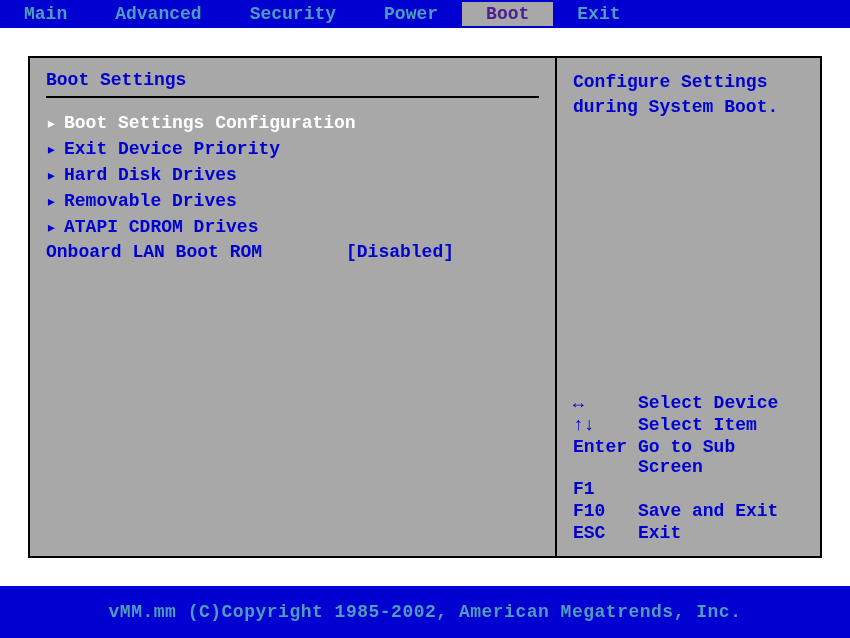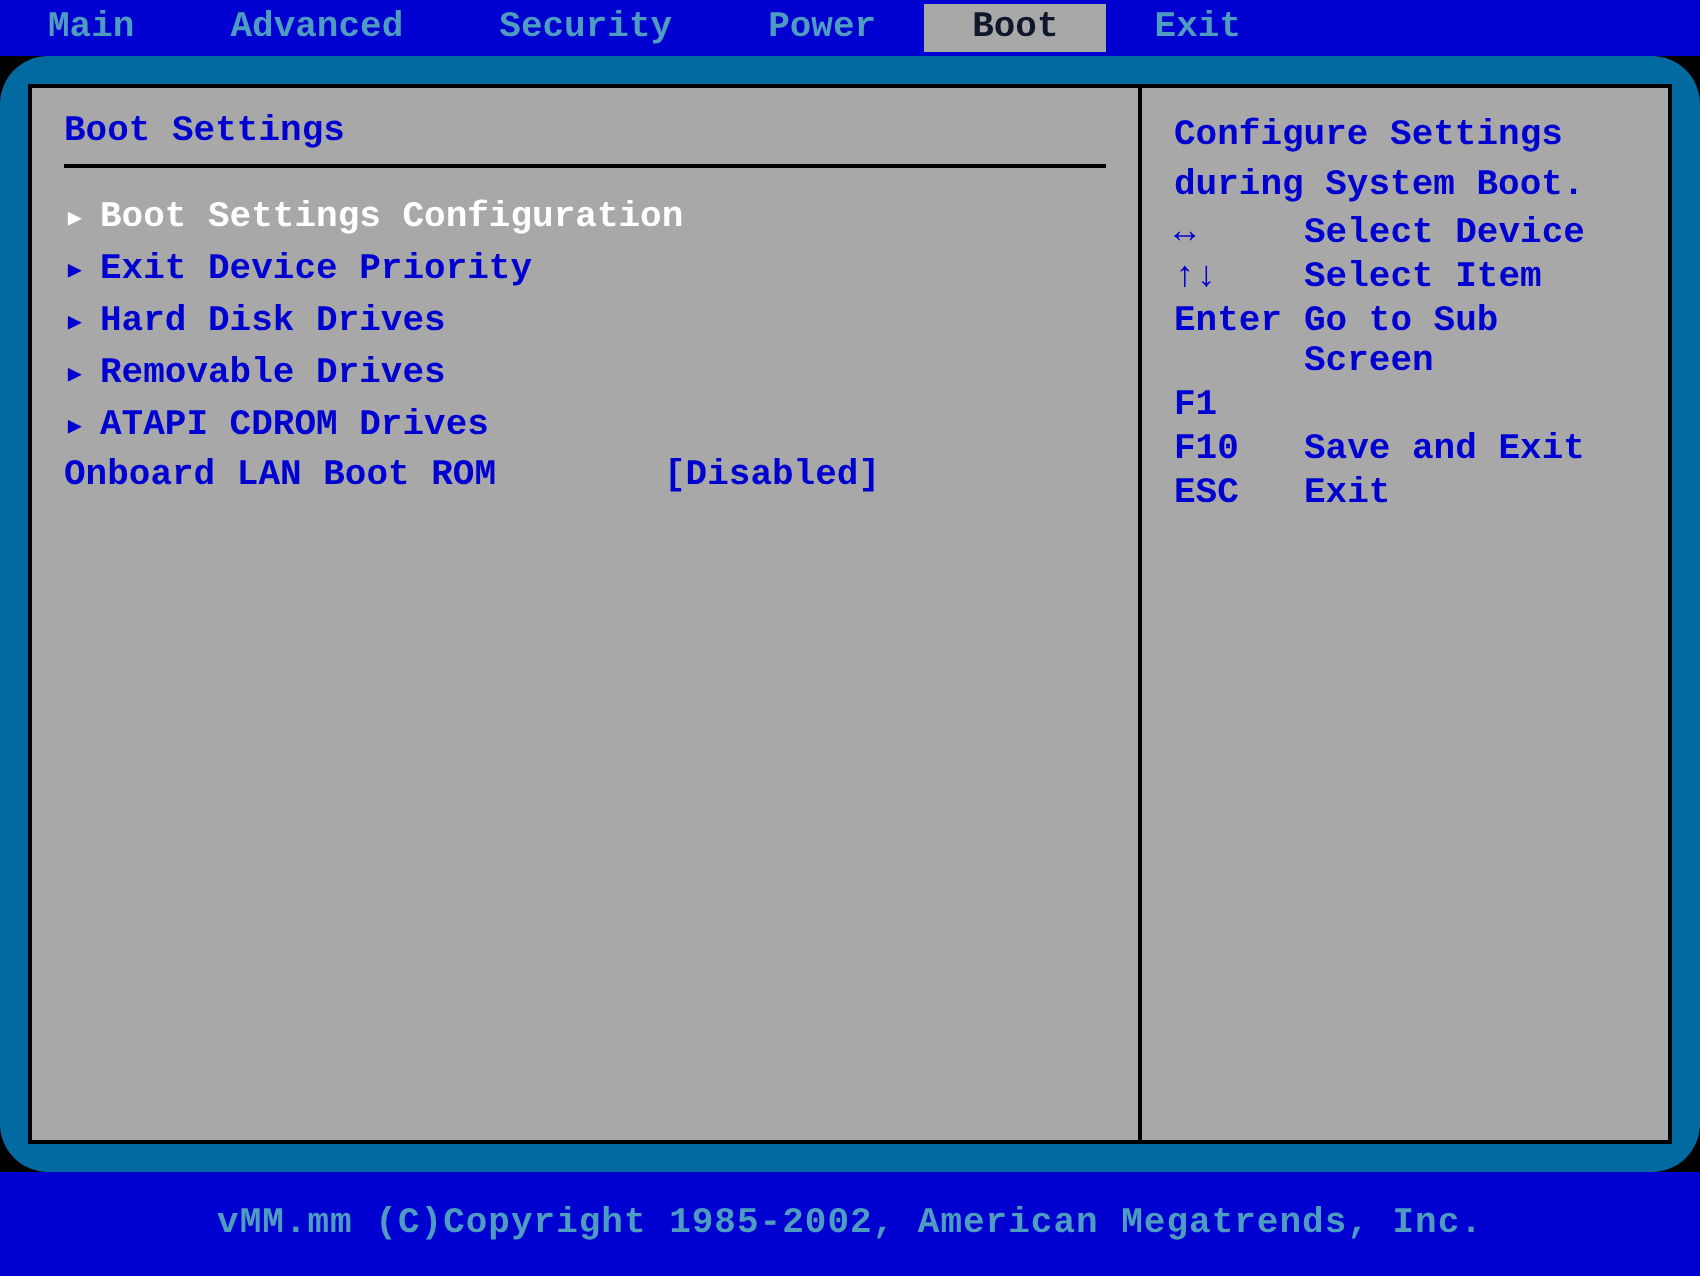--- a/index.html
+++ b/index.html
@@ -35,44 +35,44 @@
       color: #4e9cc0;
       display: flex;
       padding: 2px 0;
     }
     .menu-item {
       padding: 2px 24px;
       cursor: pointer;
     }
     .menu-item.active {
       background: #a8a8a8;
-      color: #0f172a;
+      color: #4c1d95;
     }
     .content-area {
       flex: 1;
-      background: #0369a1;
-      padding: 14px;
+      background: #ffffff;
+      padding: 28px;
       display: flex;
       gap: 0;
-      border-radius: 24px;
     }
     .main-panel {
       flex: 1;
       border: 2px solid #000;
       padding: 12px 16px;
       background: #a8a8a8;
     }
     .side-panel {
       width: 265px;
       border: 2px solid #000;
       border-left: none;
       padding: 12px 16px;
       background: #a8a8a8;
       display: flex;
       flex-direction: column;
+      justify-content: space-between;
     }
     .section-title {
       color: #0000d0;
       margin-bottom: 4px;
     }
     .divider {
       border-top: 2px solid #000;
       margin: 6px 0 12px 0;
     }
     .nav-item {

